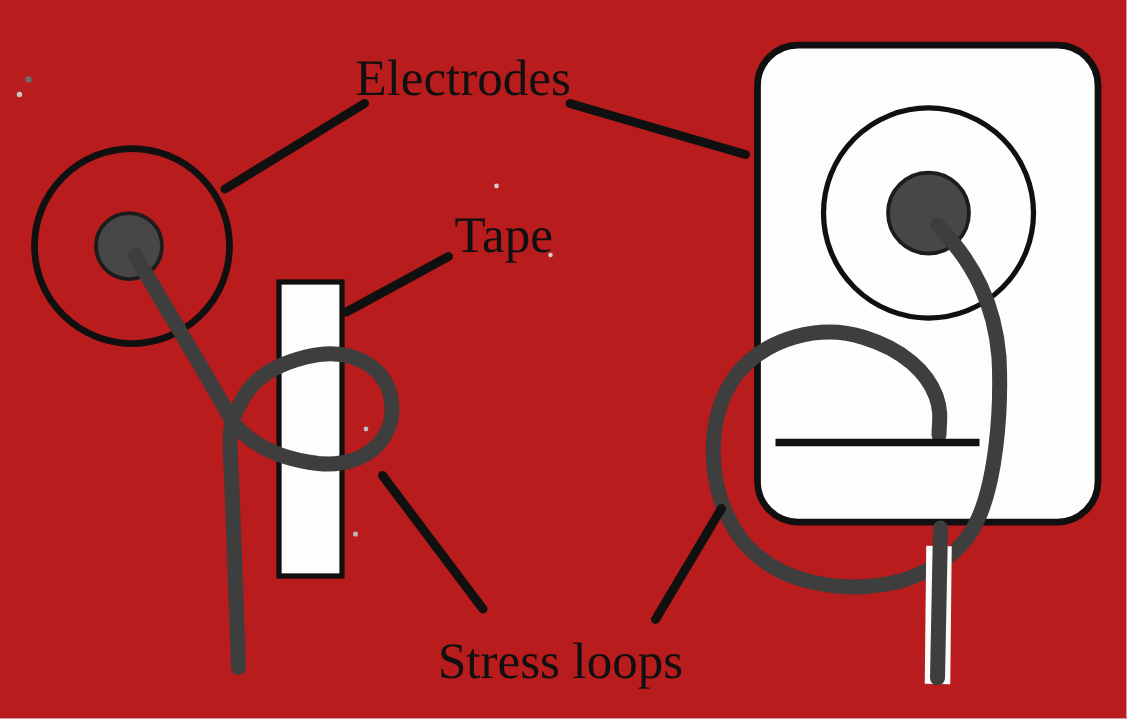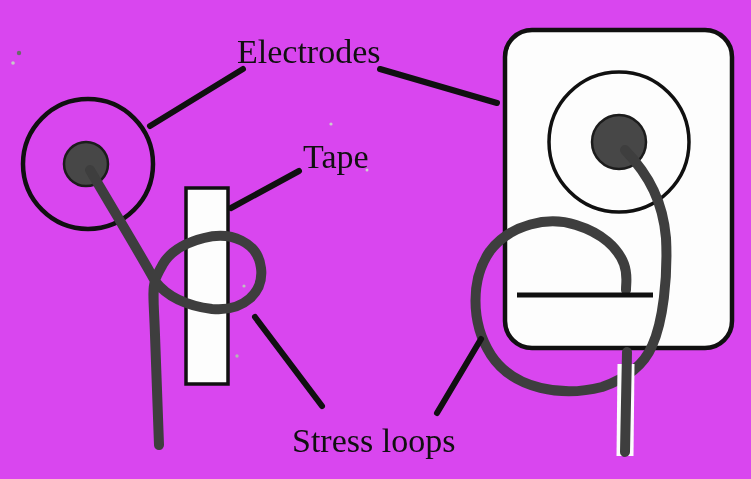--- a/index.html
+++ b/index.html
@@ -5,21 +5,21 @@
   html, body {
     margin: 0;
     padding: 0;
     background: #ffffff;
   }
   .stage {
     position: relative;
     width: 751px;
     height: 479px;
     overflow: hidden;
-    background: #d946ef;
+    background: #b91c1c;
     font-family: "Liberation Serif", "DejaVu Serif", serif;
   }
   svg { display: block; }
   .label-text {
     font-family: "Liberation Serif", "DejaVu Serif", serif;
     font-size: 34px;
     fill: #101010;
   }
 </style>
 </head>

